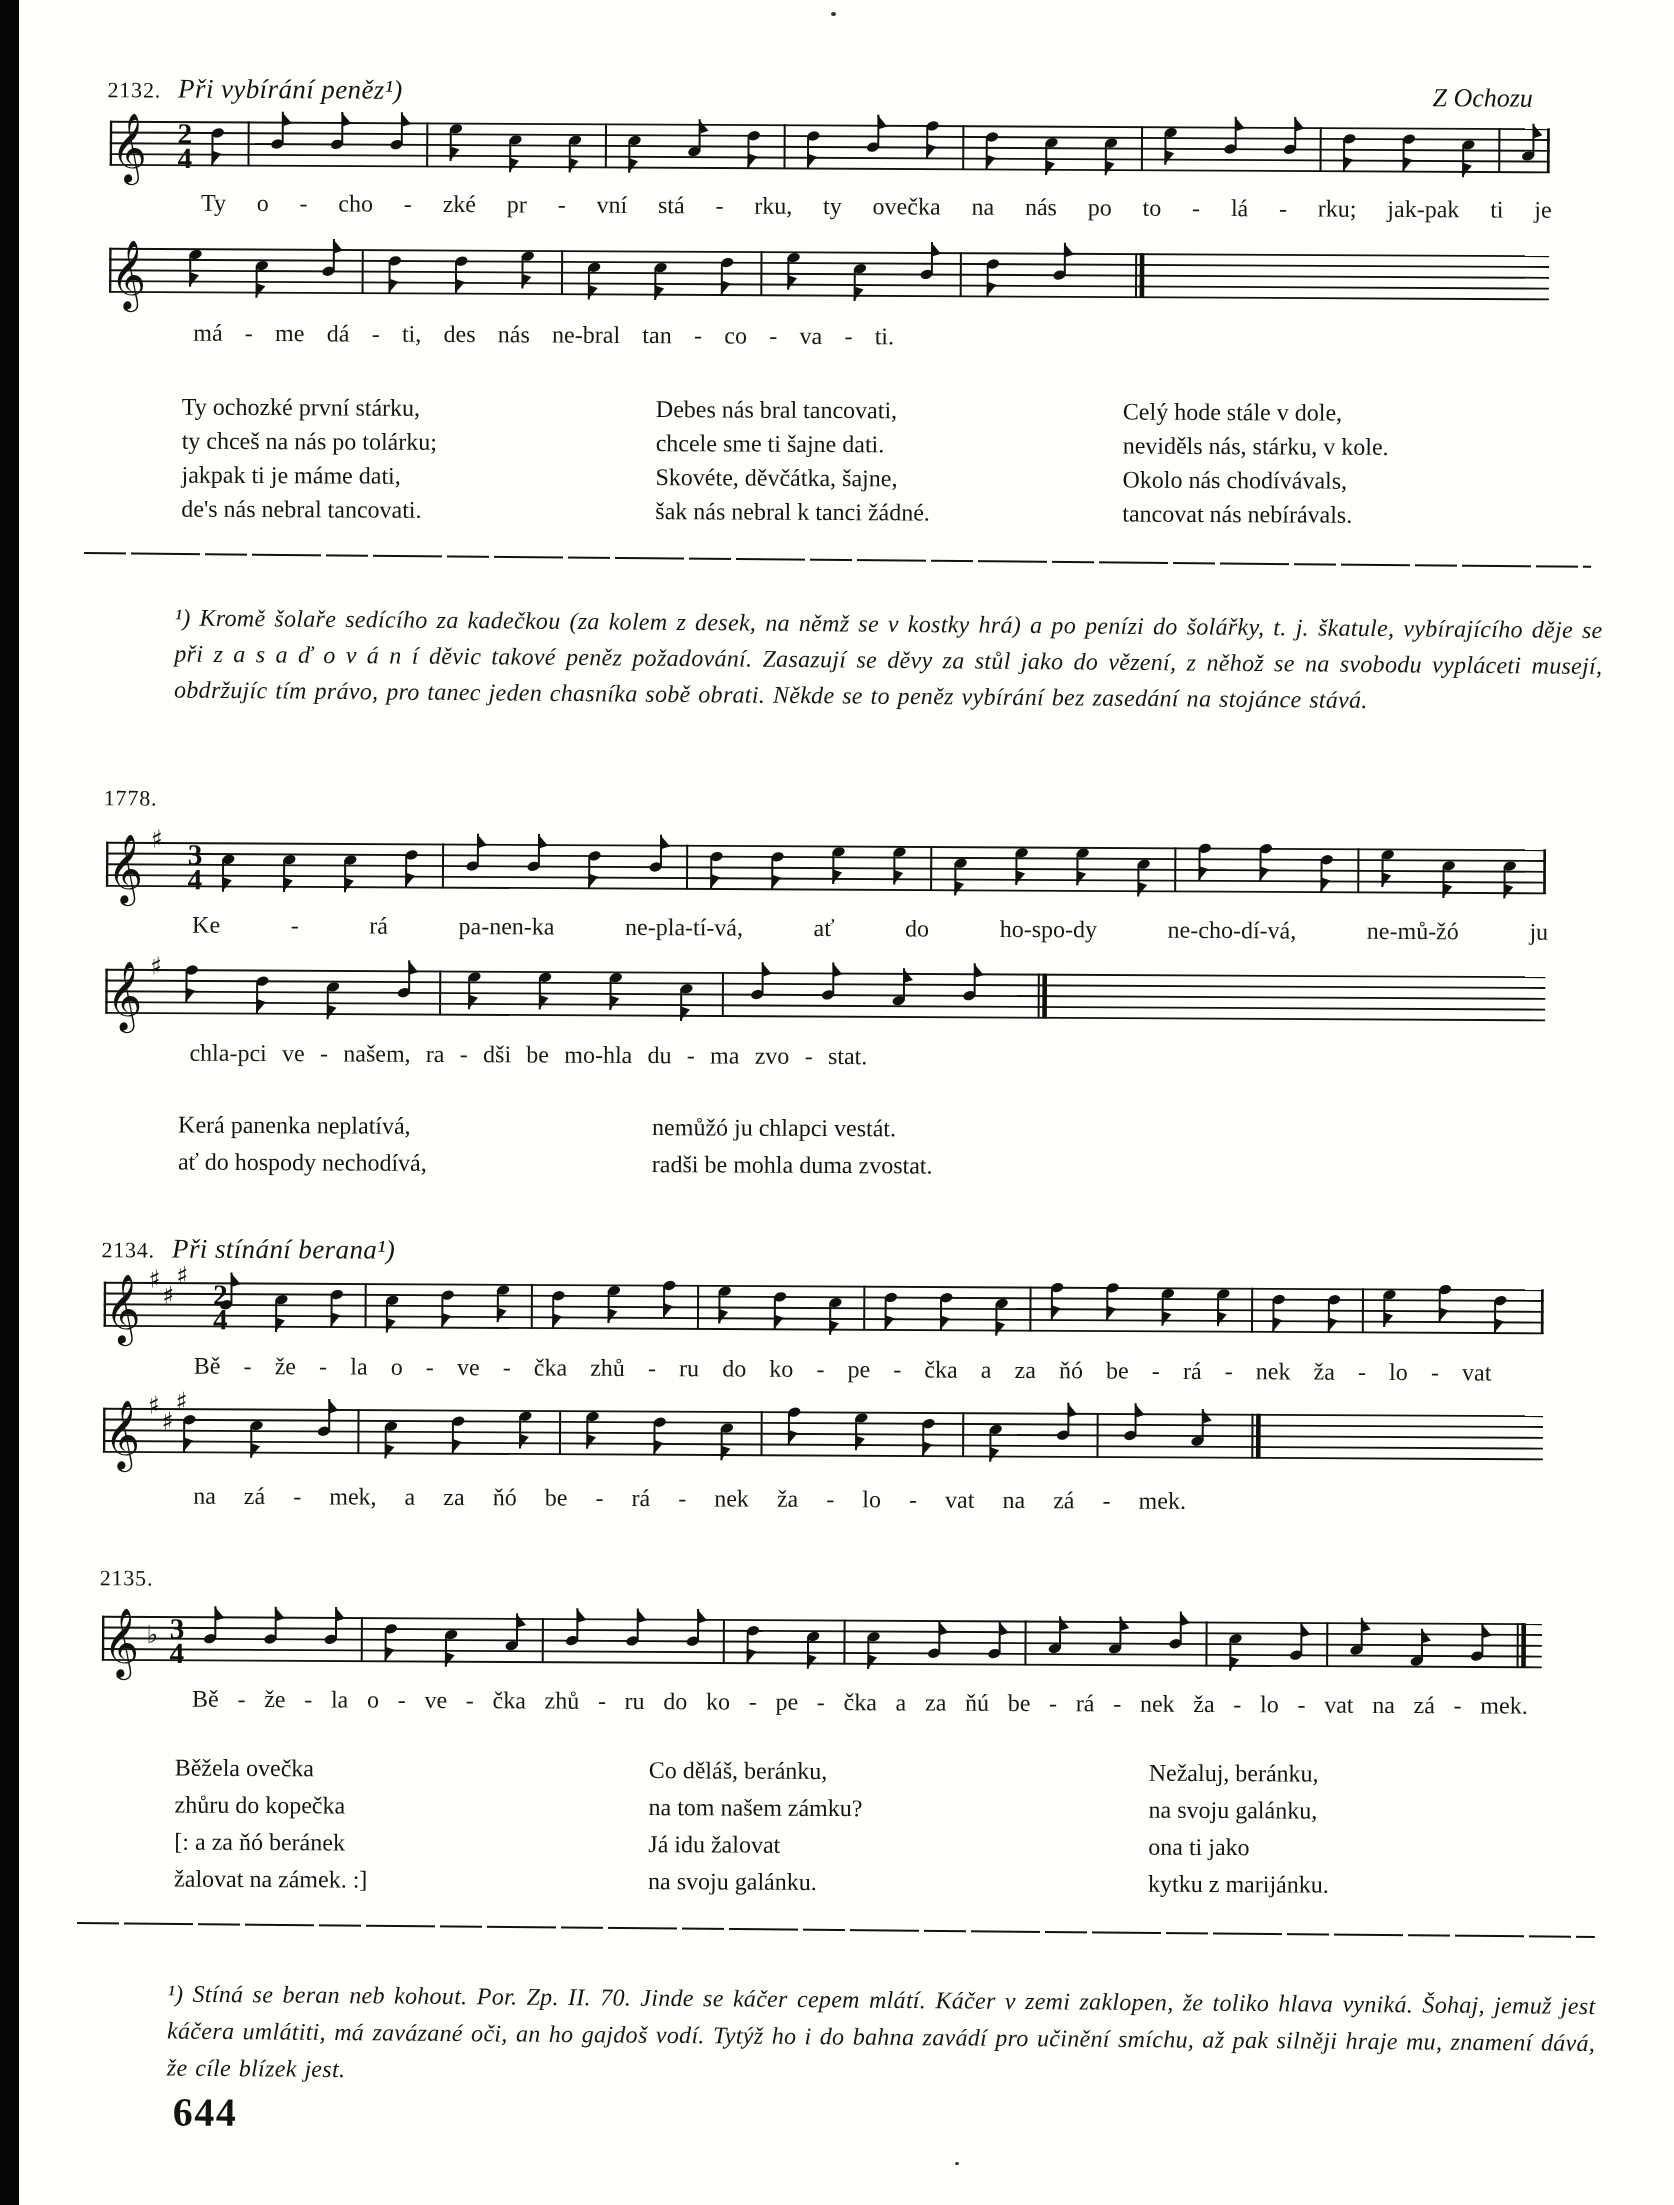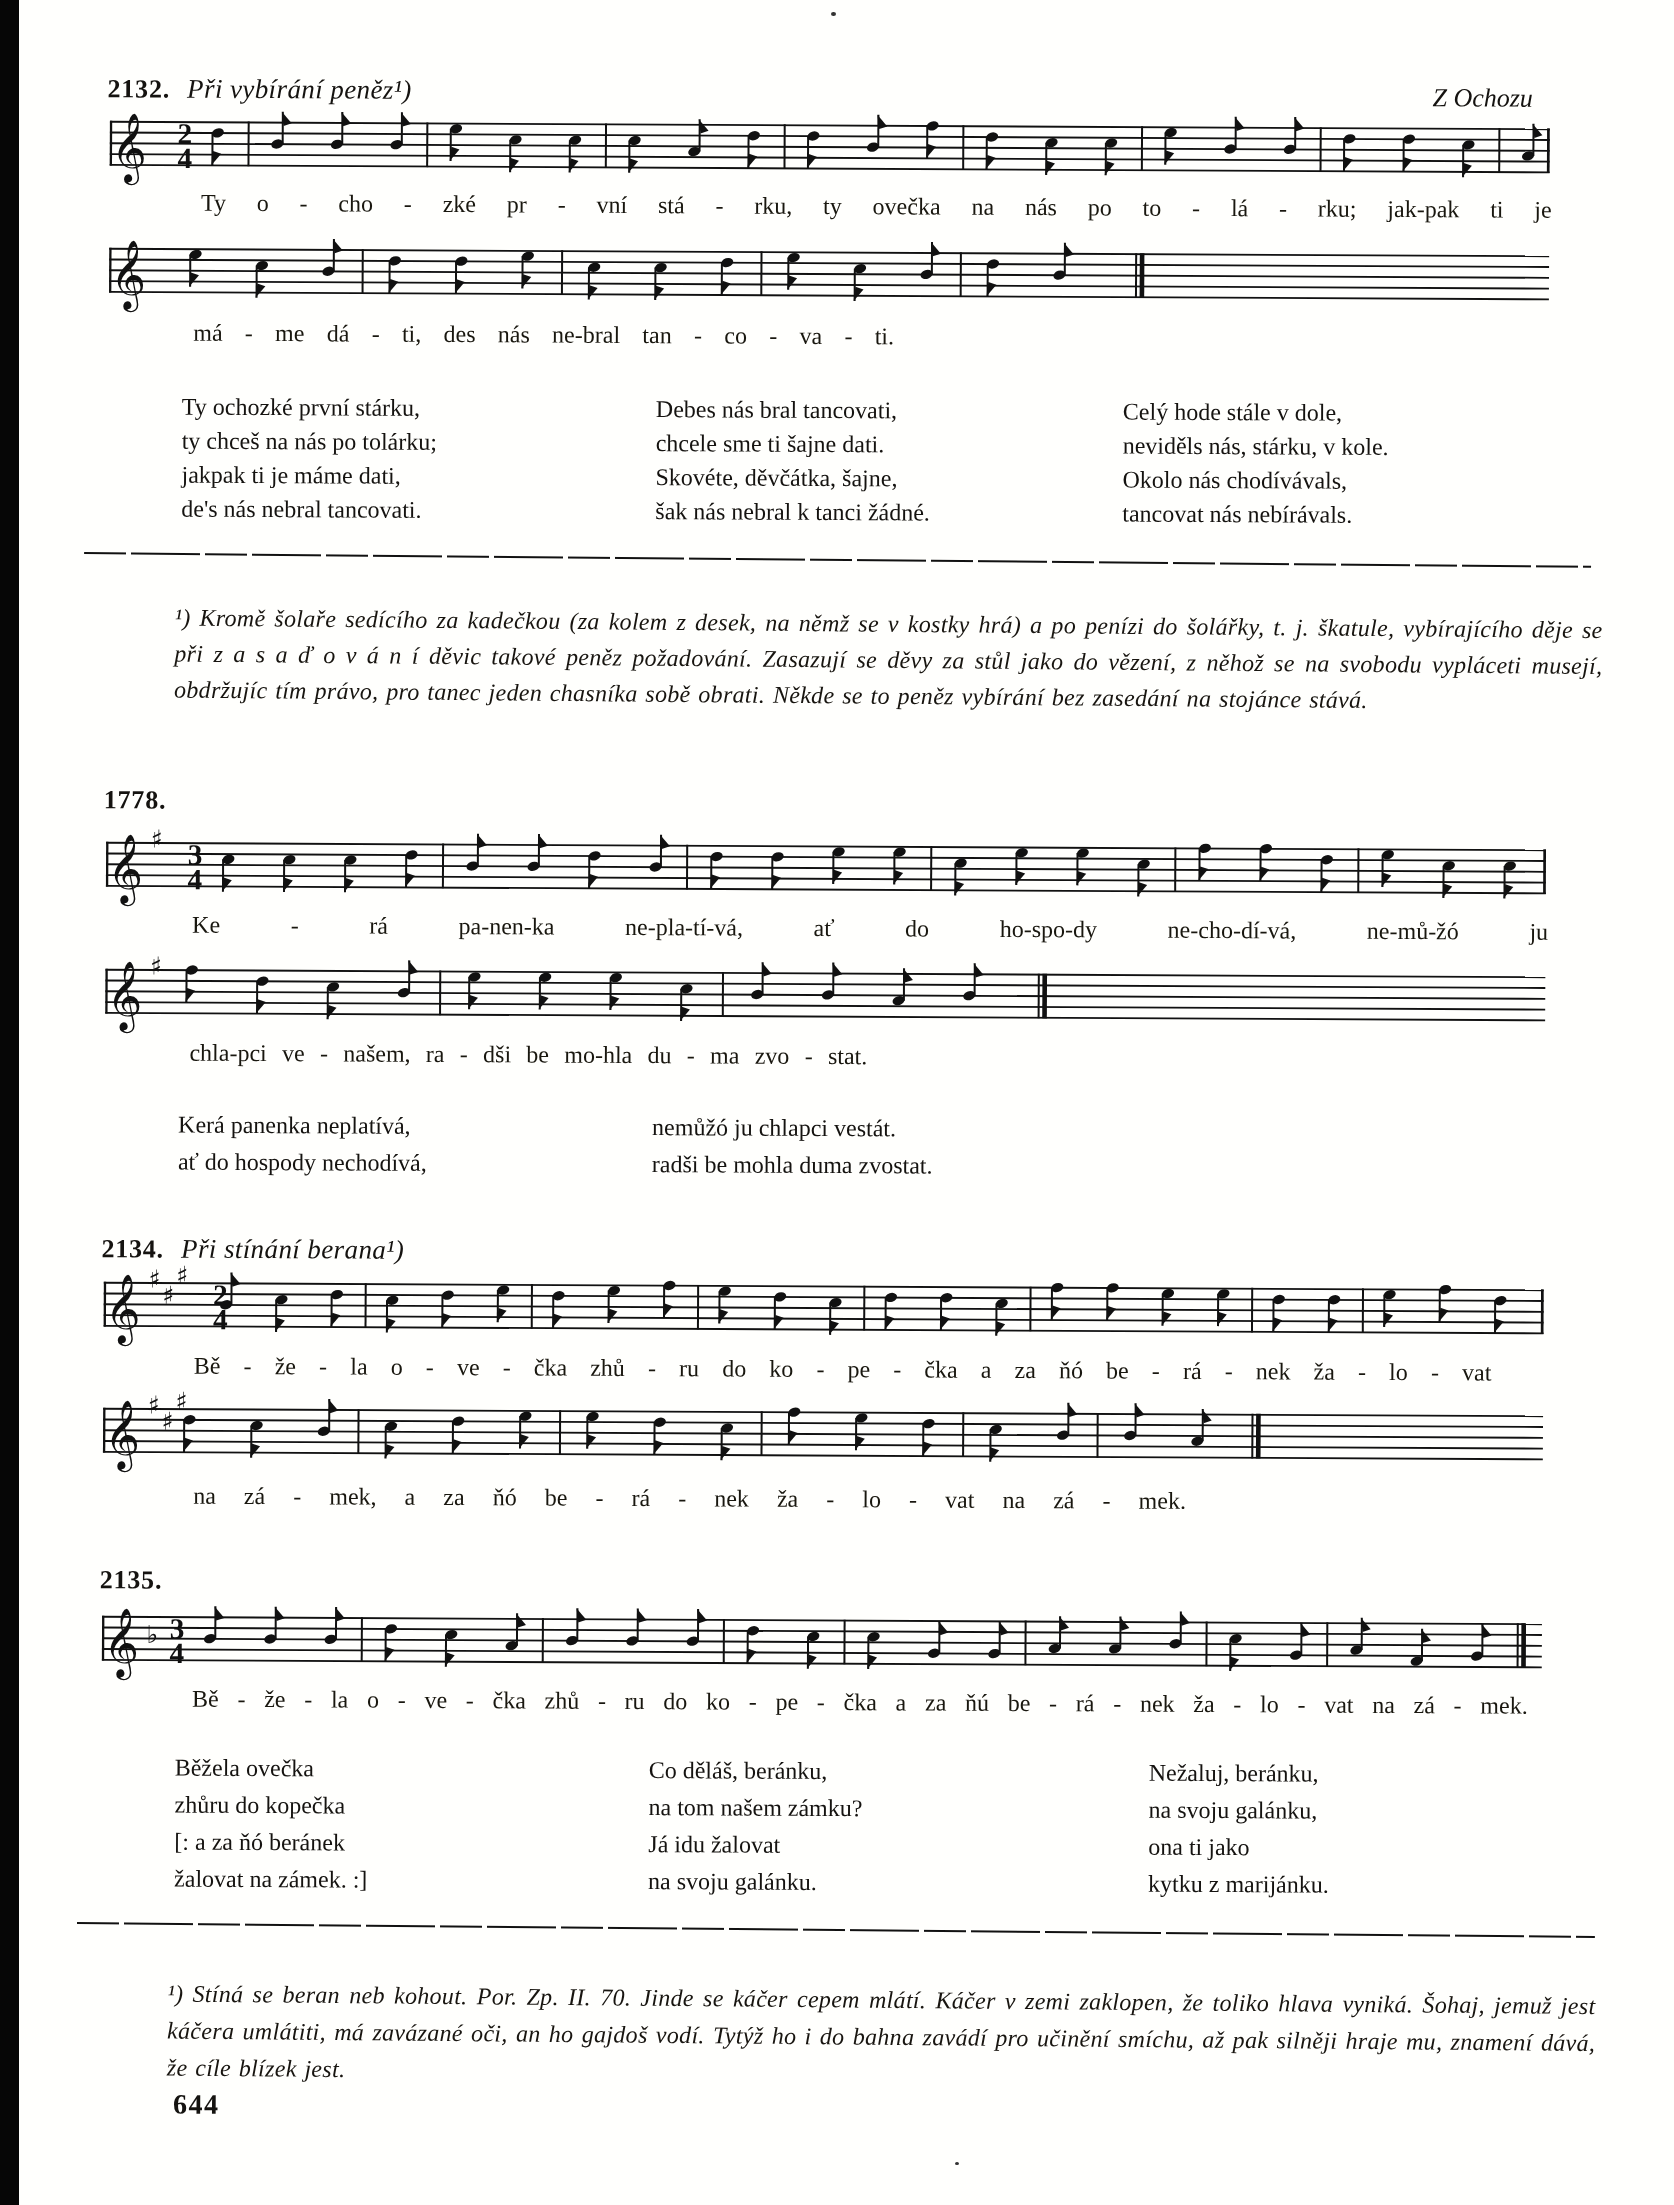--- a/index.html
+++ b/index.html
@@ -7,21 +7,21 @@
     position:relative;
     width:1674px;height:2205px;
     background:#fffffd;
     overflow:hidden;
     font-family:"Liberation Serif", serif;
     color:#151310;
   }
   .scan-edge{position:absolute;left:0;top:0;width:19.3px;height:2205px;background:#060606;}
   .tilt{position:absolute;left:0;top:0;width:1674px;height:2205px;transform:rotate(0.3deg);transform-origin:62px 0;}
   .abs{position:absolute;}
-  .song-number{font-weight:bold;font-size:26px;letter-spacing:0.8px;}
+  .song-number{font-weight:normal;font-size:22px;letter-spacing:0.8px;}
   .song-title{font-style:italic;font-size:27px;letter-spacing:0.4px;}
   .song-source{font-style:italic;font-size:26px;text-align:center;}
   .staff-svg{position:absolute;left:108px;overflow:visible;}
   .lyrics{
     position:absolute;display:flex;justify-content:space-between;
     font-size:24px;line-height:28px;white-space:nowrap;color:#19170f;
   }
   .lyrics .syl{display:inline-block;}
   .verses-row{position:absolute;left:0;top:0;width:1674px;}
   .verse-col{position:absolute;font-size:24px;}
@@ -30,21 +30,21 @@
   .divider{
     position:absolute;height:2.3px;
     background:repeating-linear-gradient(90deg,#111 0 42px,transparent 42px 47px,#111 47px 116px,transparent 116px 121px);
     transform:rotate(0.22deg);transform-origin:left center;
   }
   .footnote{
     position:absolute;font-style:italic;font-size:24px;line-height:36px;
     text-align:justify;letter-spacing:0.3px;word-spacing:1.5px;
     transform:rotate(0.2deg);transform-origin:left top;color:#181510;
   }
-  .page-number{position:absolute;font-size:28px;font-weight:bold;letter-spacing:1.5px;}
+  .page-number{position:absolute;font-size:40px;font-weight:bold;letter-spacing:1.5px;}
   .dot{position:absolute;background:#333;border-radius:50%;}
   .clef{font-family:"DejaVu Sans", sans-serif;}
   .acc{font-family:"DejaVu Sans", sans-serif;font-size:32px;font-weight:bold;}
   .tsig{font-family:"Liberation Serif", serif;font-size:38px;font-weight:bold;}
 </style>
 </head>
 <body>
 
 <div class="page">
   <div class="scan-edge"></div>

